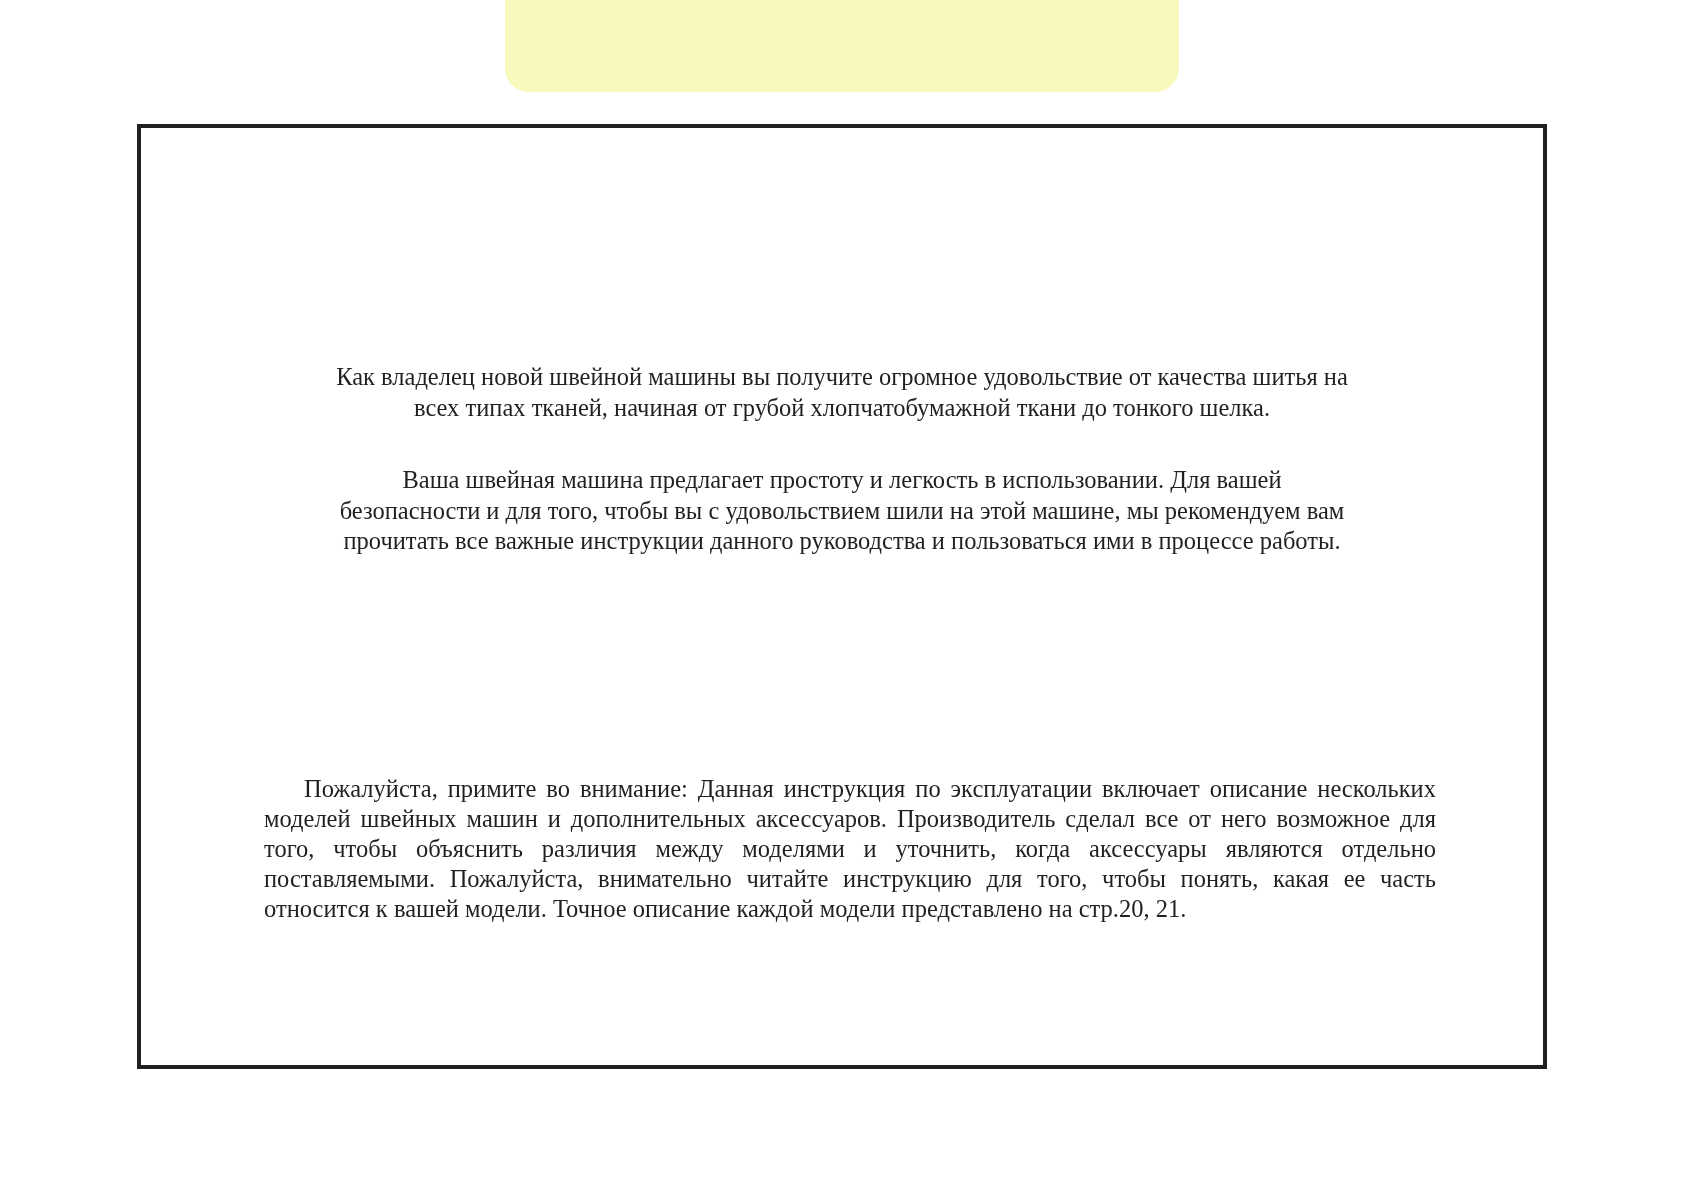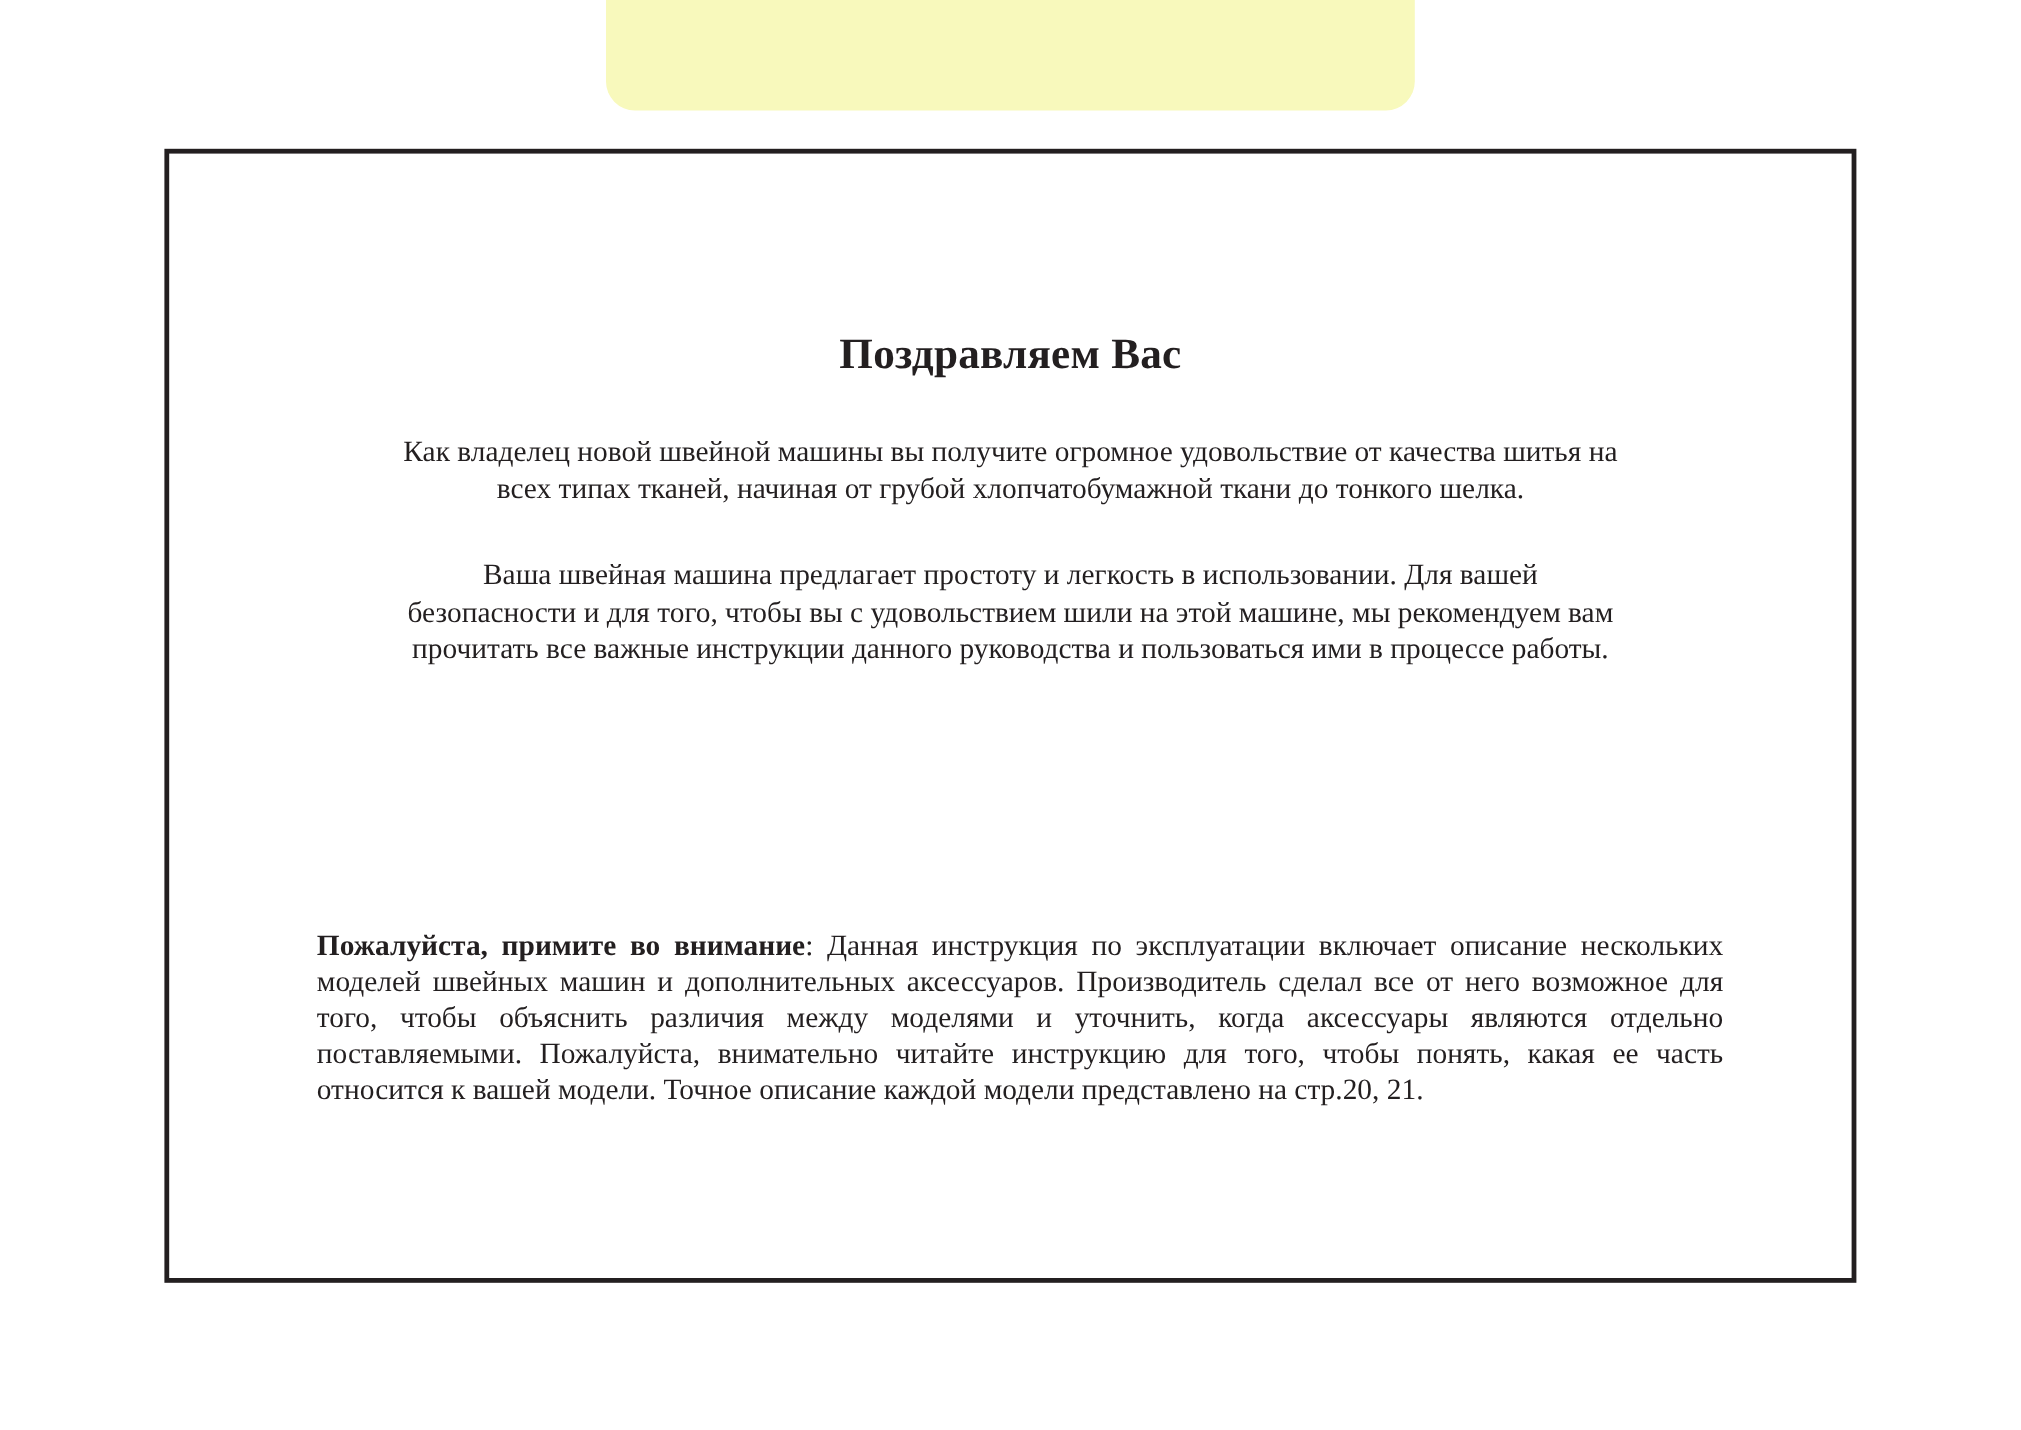--- a/index.html
+++ b/index.html
@@ -59,27 +59,26 @@
     .note {
       position: absolute;
       left: 123px;
       width: 1172px;
       top: 646px;
       text-align: justify;
       font-size: 24.5px;
       line-height: 30px;
       margin: 0;
     }
-    .note b { font-weight: bold; }
+    .note b { font-weight: normal; margin-left: 40px; }
   </style>
 </head>
 <body>
 
 <div class="tab-block"></div>
 
 <div class="frame">
-  <h1 class="title">Поздравляем Вас</h1>
 
   <p class="center-para p2">Ваша швейная машина предлагает простоту и легкость в использовании. Для вашей безопасности и для того, чтобы вы с удовольствием шили на этой машине, мы рекомендуем вам прочитать все важные инструкции данного руководства и пользоваться ими в процессе работы.</p>
   <p class="center-para p1">Как владелец новой швейной машины вы получите огромное удовольствие от качества шитья на всех типах тканей, начиная от грубой хлопчатобумажной ткани до тонкого шелка.</p>
 
   <p class="note"><b>Пожалуйста, примите во внимание</b><span>: </span><span>Данная инструкция по эксплуатации включает описание нескольких моделей швейных машин и дополнительных аксессуаров. Производитель сделал все от него возможное для того, чтобы объяснить различия между моделями и уточнить, когда аксессуары являются отдельно поставляемыми. Пожалуйста, внимательно читайте инструкцию для того, чтобы понять, какая ее часть относится к вашей модели. Точное описание каждой модели представлено на стр.20, 21.</span></p>
 </div>
 
 </body></html>

